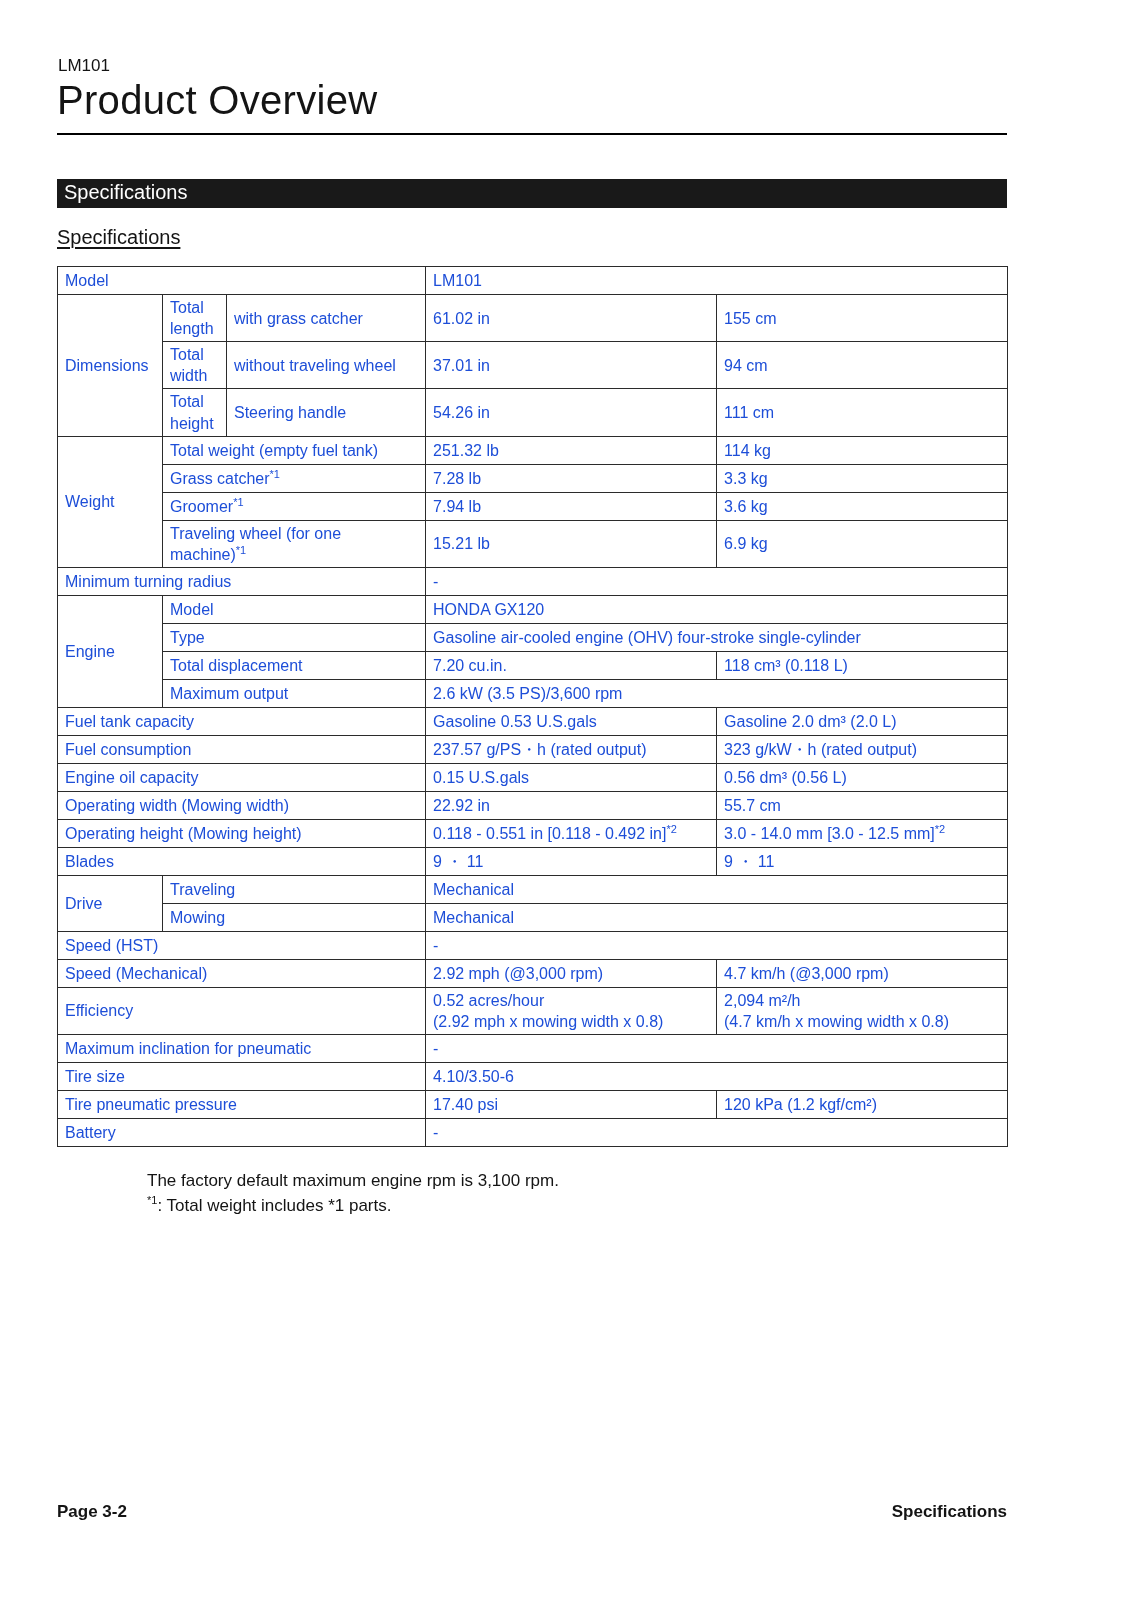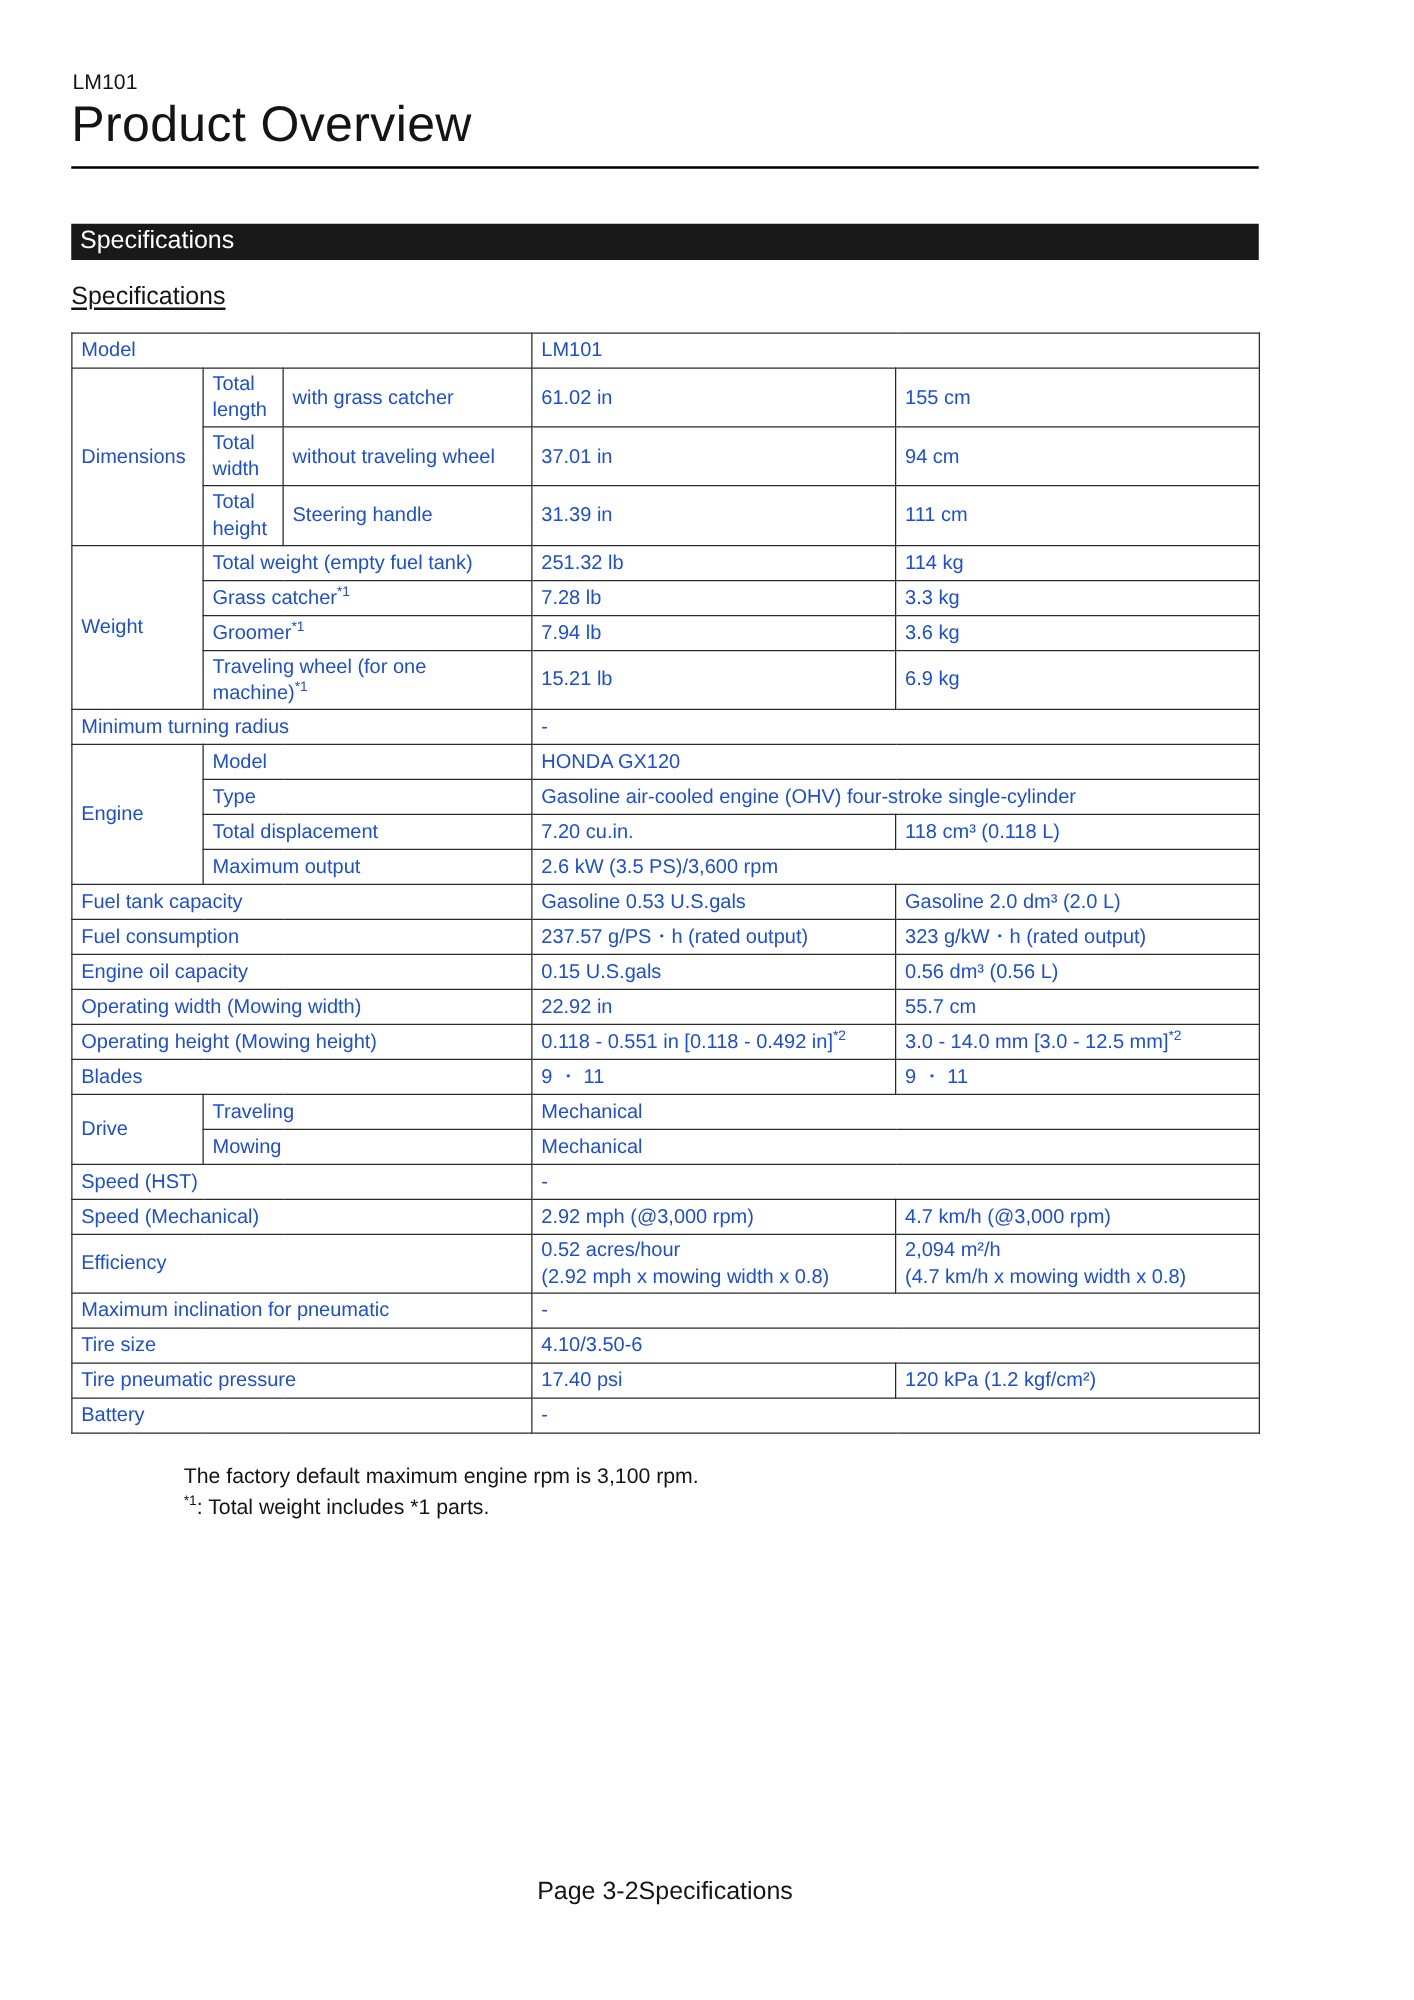--- a/index.html
+++ b/index.html
@@ -44,21 +44,21 @@
   .spec col.c5 { width: 291px; }
   .spec .line { display: block; }
   sup { font-size: 11px; line-height: 0; }
   .notes { margin: 22px 0 0 90px; font-size: 17px; width: 905px; line-height: 1.45; }
   .notes p { margin: 0; }
   .note-rpm { margin-bottom: 9px; }
   .footnote { margin-left: 18px; margin-bottom: 4px; }
   .note-brackets { margin-left: 22px; }
   .footer {
     position: absolute; left: 57px; top: 1502px; width: 950px;
-    display: flex; justify-content: center; font-size: 20px;
+    display: flex; justify-content: space-between; font-size: 17px; font-weight: bold;
   }
 </style>
 </head>
 <body>
 
 <div class="content">
 
   <div class="model-code">LM101</div>
   <h1 class="page-title">Product Overview</h1>
   <hr class="title-rule">
@@ -90,21 +90,21 @@
       </tr>
       <tr>
         <td>Total width</td>
         <td>without traveling wheel</td>
         <td>37.01 in</td>
         <td>94 cm</td>
       </tr>
       <tr>
         <td>Total height</td>
         <td>Steering handle</td>
-        <td>31.39 in</td>
+        <td>54.26 in</td>
         <td>111 cm</td>
       </tr>
 
       <tr>
         <td rowspan="4">Weight</td>
         <td colspan="2">Total weight (empty fuel tank)</td>
         <td>251.32 lb</td>
         <td>114 kg</td>
       </tr>
       <tr>

